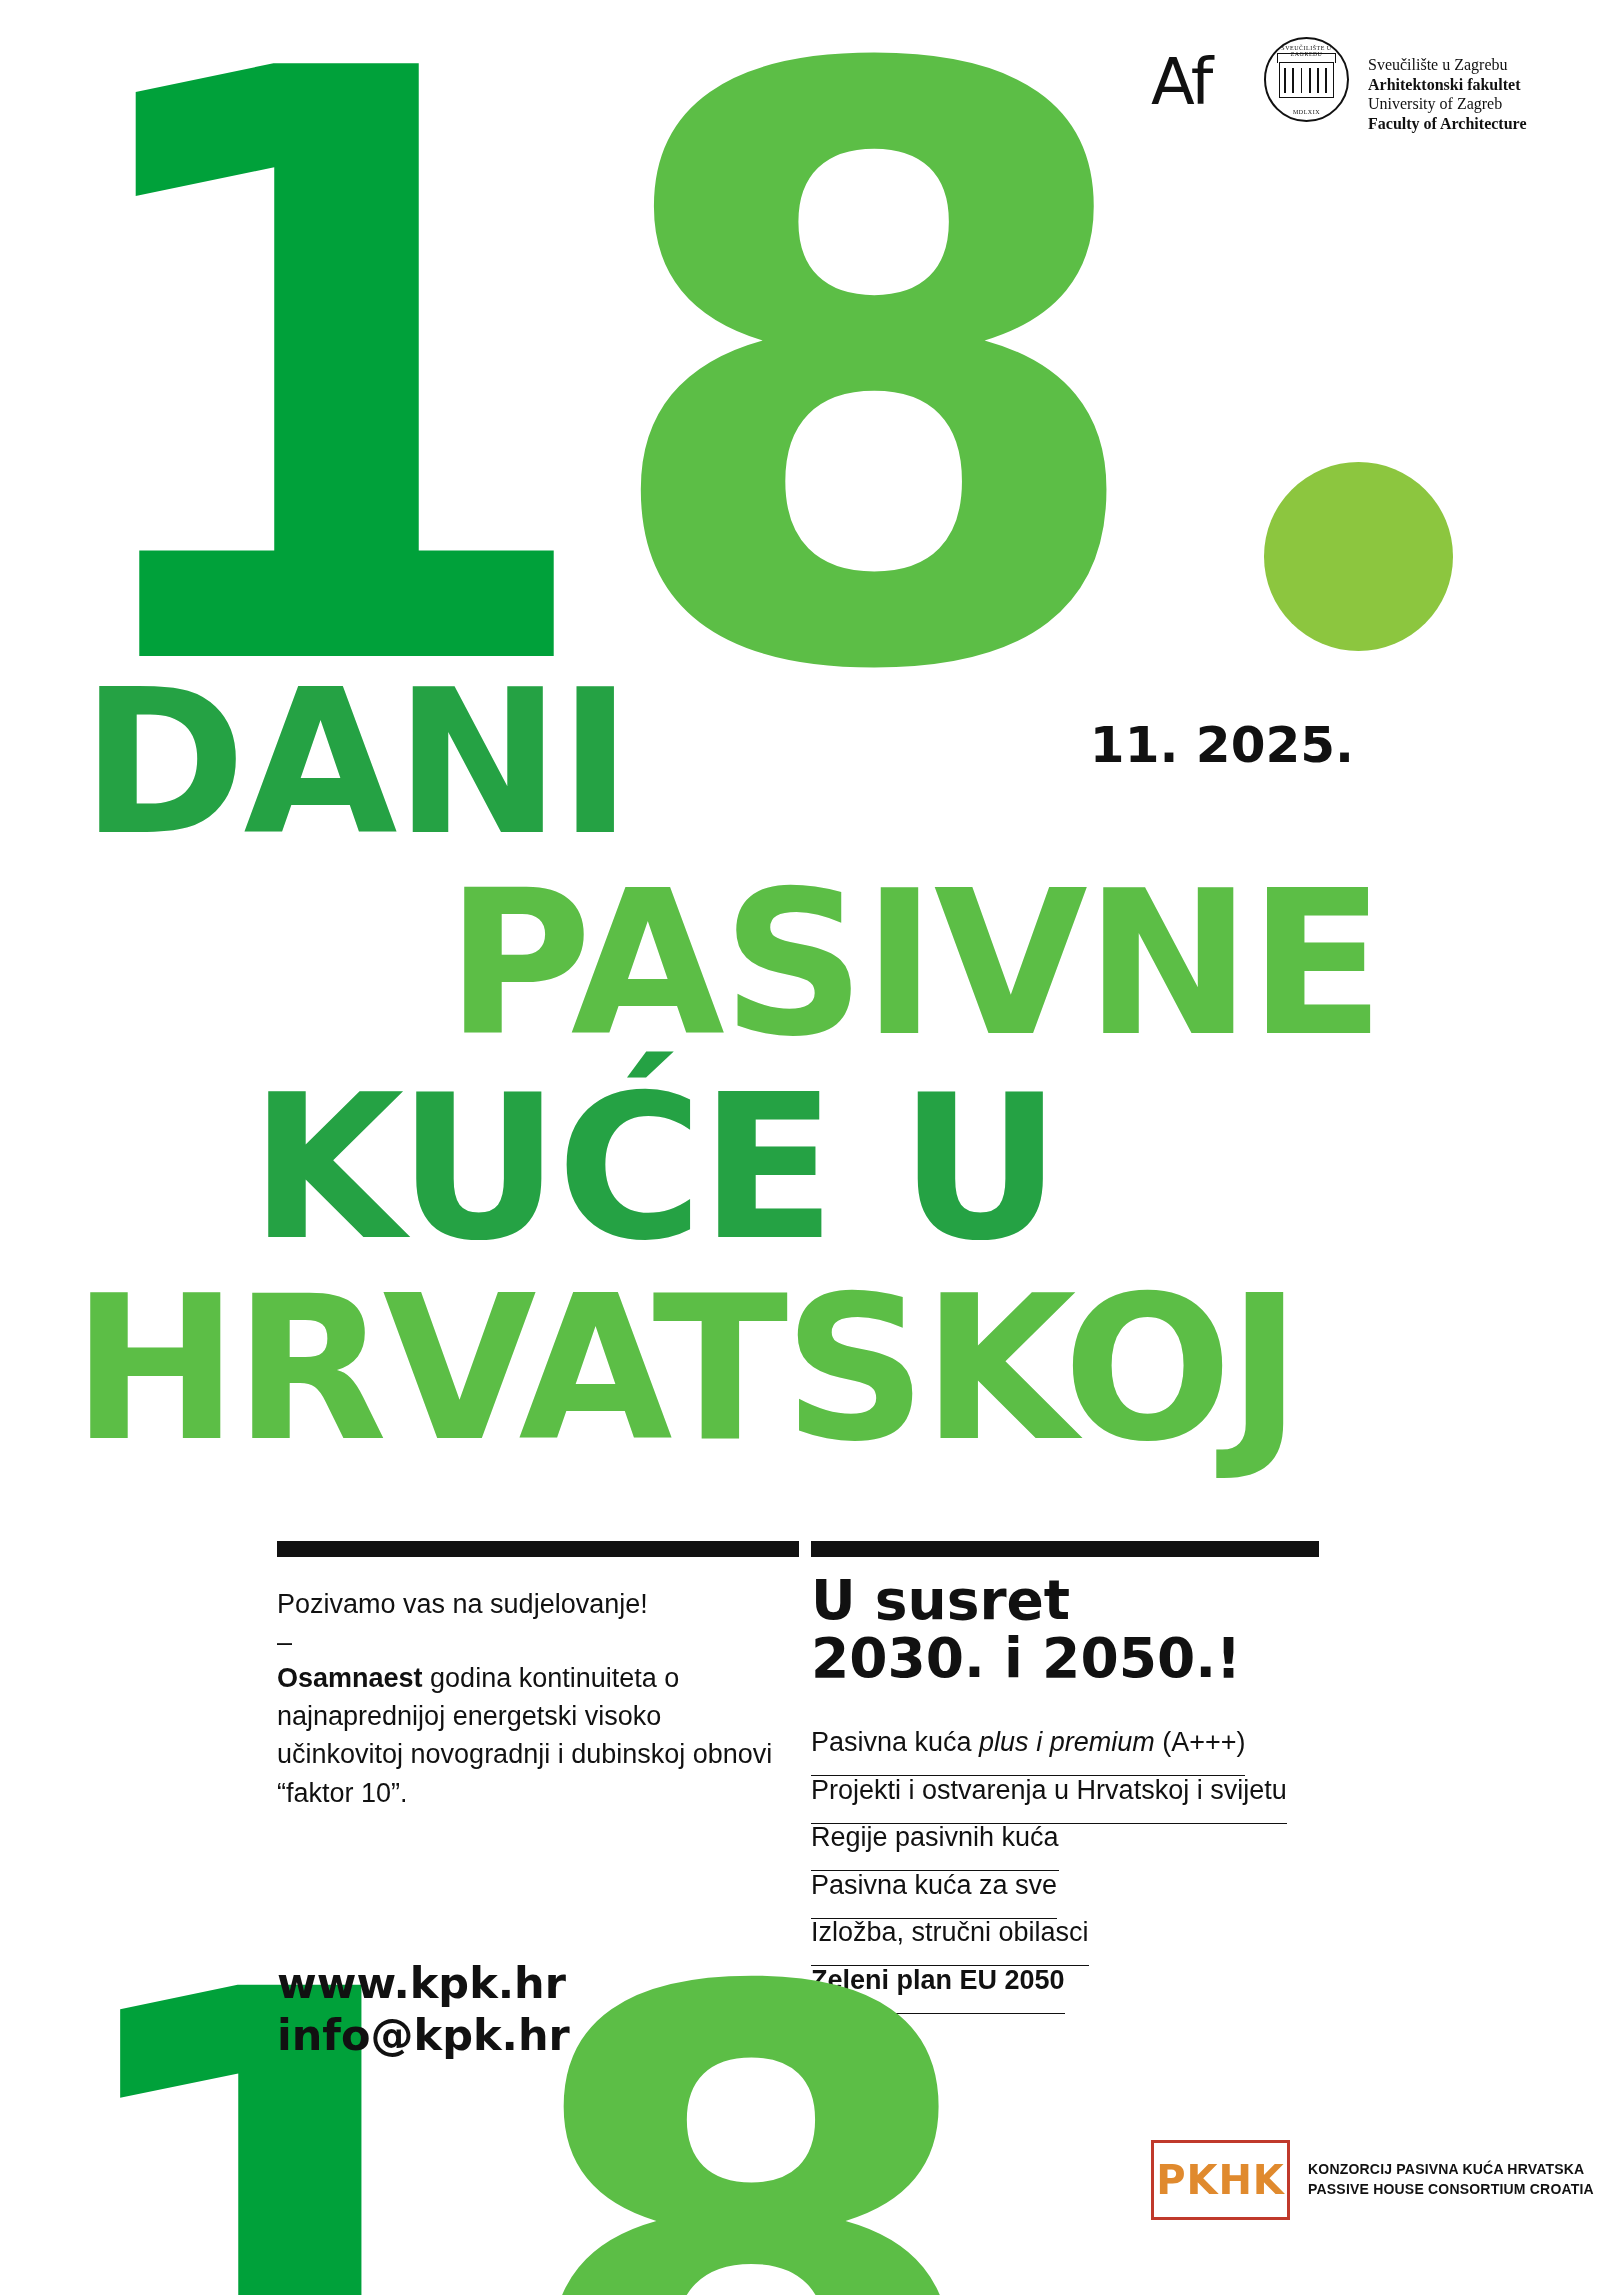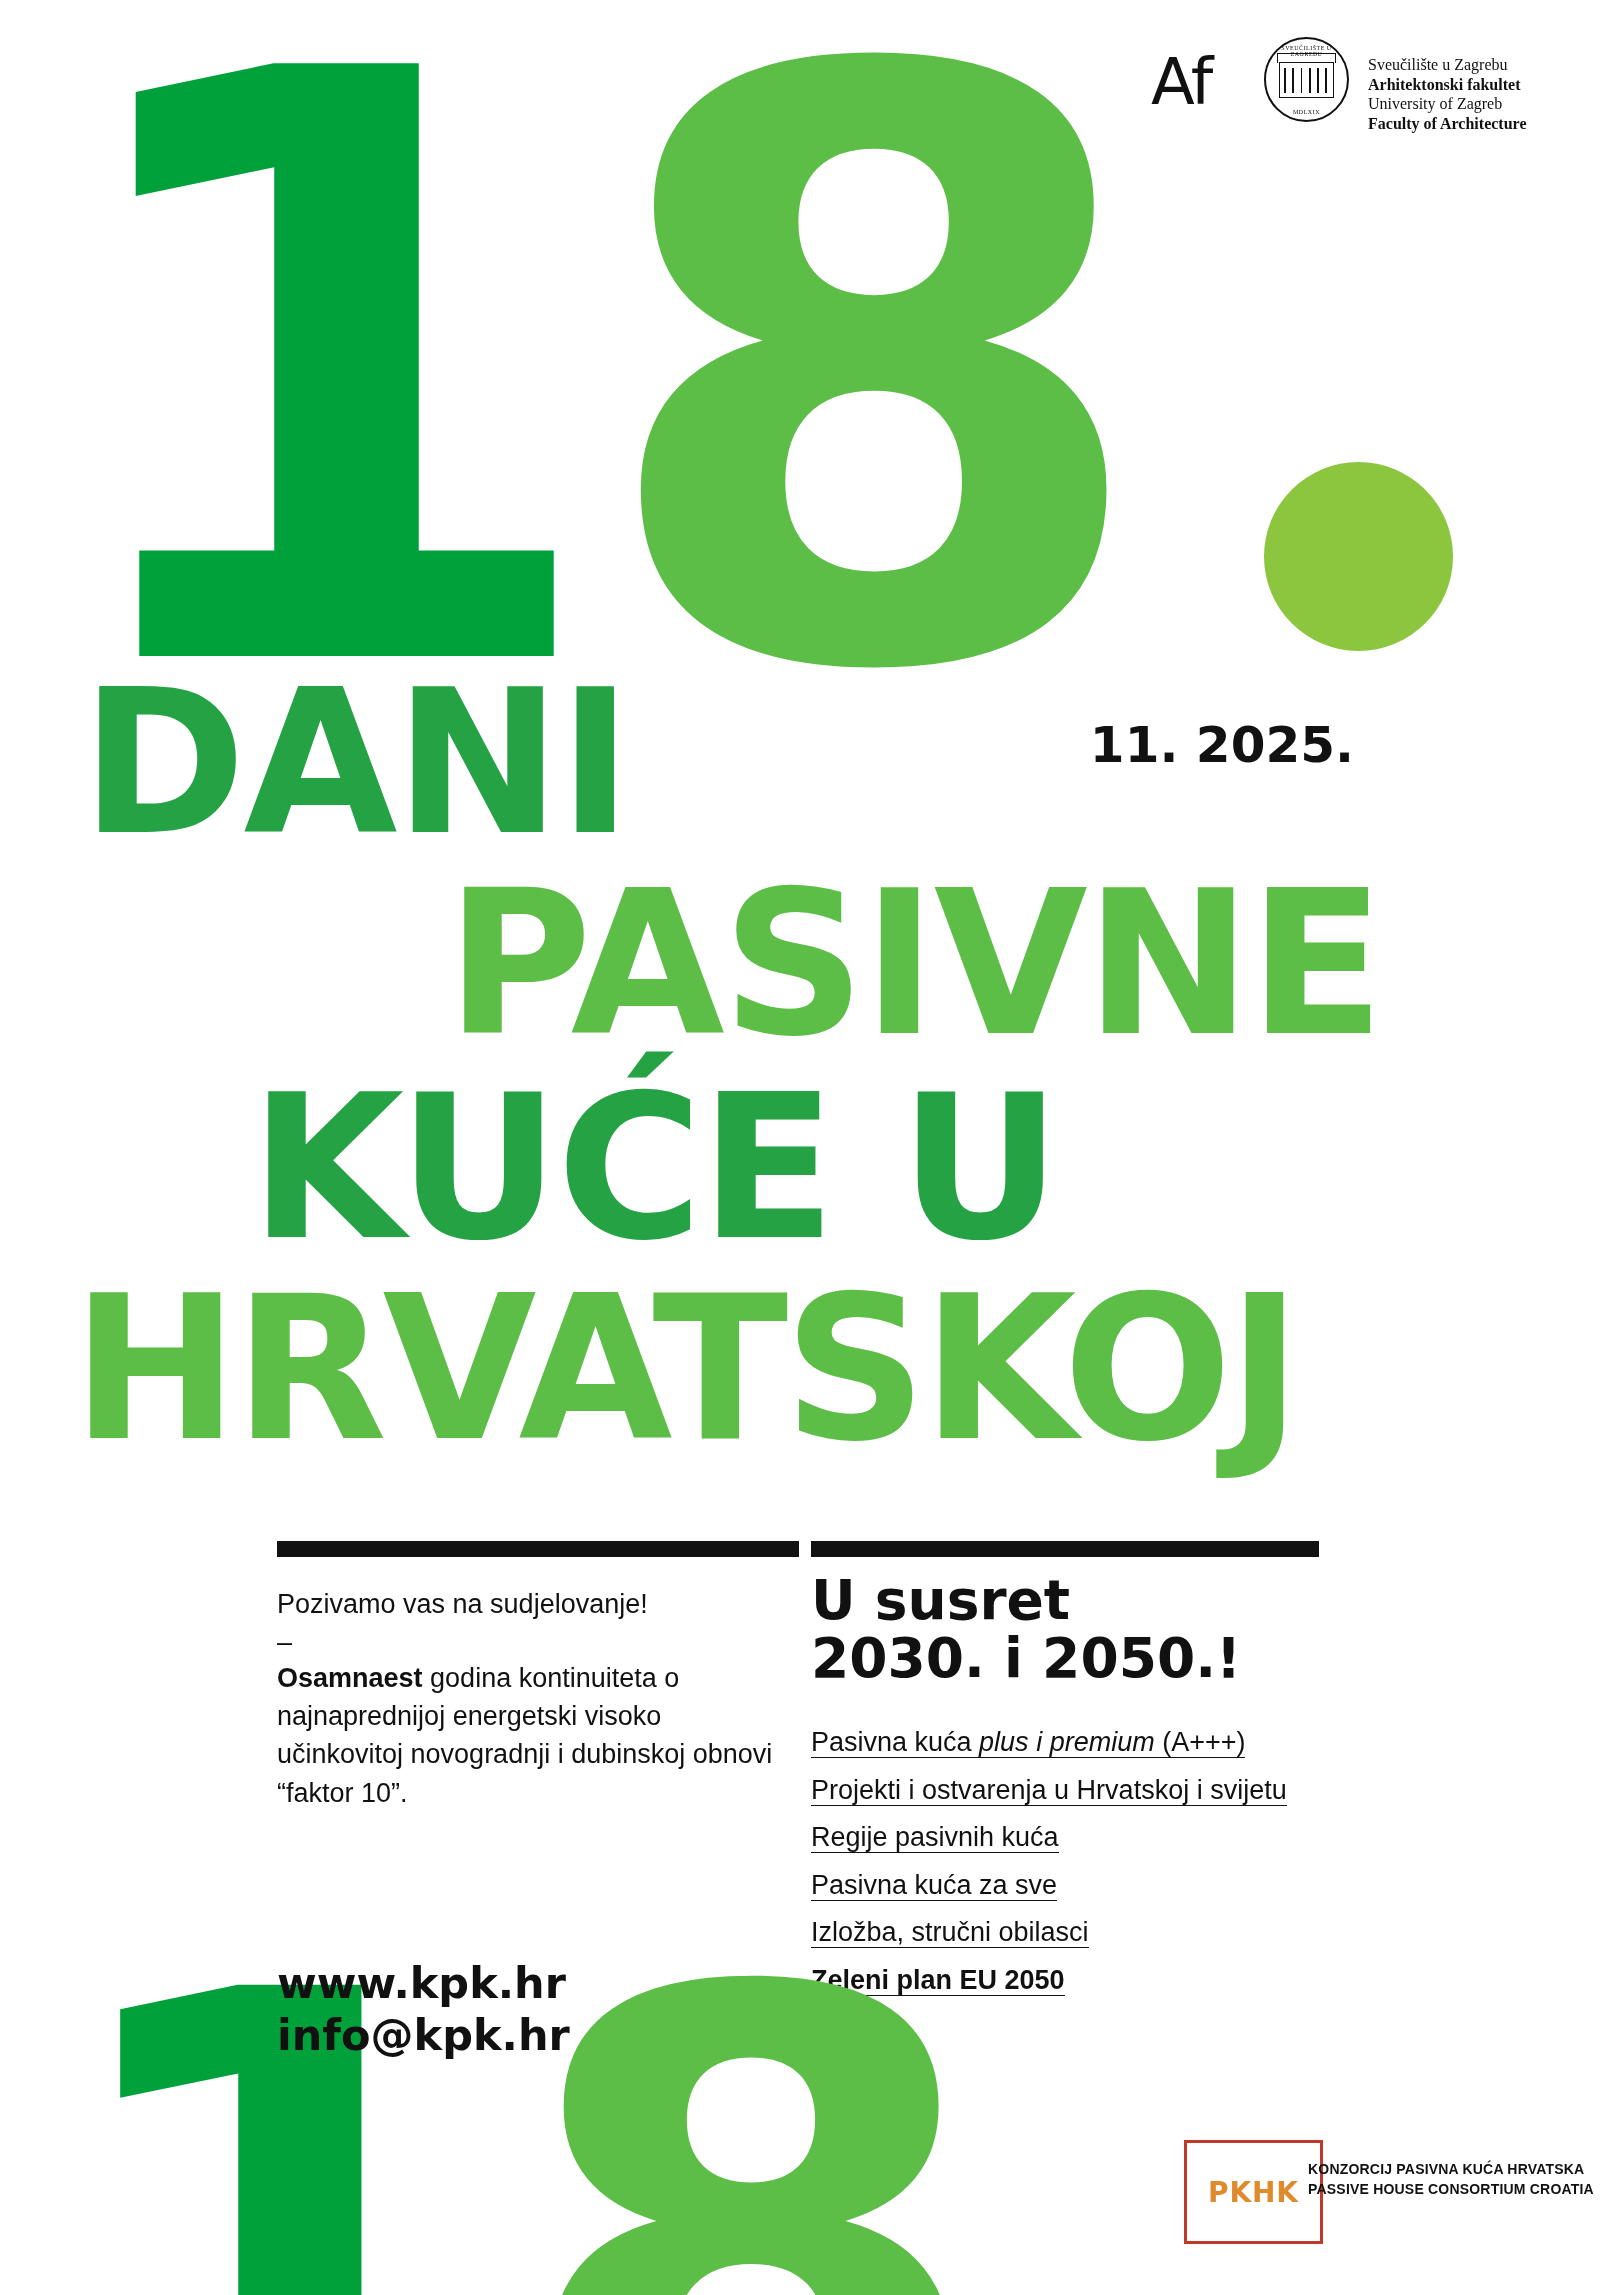--- a/index.html
+++ b/index.html
@@ -129,21 +129,21 @@
   .right-head {
     position:absolute; left:811px; top:1571px; width:531px;
     font-family:"DejaVu Sans", sans-serif;
     font-weight:bold; font-size:55px; line-height:1.06; color:#111;
   }
   .right-list {
     position:absolute; left:811px; top:1722px; width:545px;
     font-size:27px; line-height:1.52; color:#111;
   }
   .right-list .item { display:block; margin-bottom:6.5px; }
-  .right-list .item span { border-bottom:1.4px solid #111; padding-bottom:0; }
+  .right-list .item span { border-bottom:1.4px solid #111; padding-bottom:18px; }
   .right-list .it { font-style:italic; }
   .right-list .bold { font-weight:bold; }
 
   
   .bottom-18 {
     position:absolute; left:42px; top:1904px;
     font-family:"DejaVu Sans", sans-serif;
     font-weight:bold; font-size:693px; line-height:1;
     letter-spacing:-14px; white-space:nowrap;
   }
@@ -153,26 +153,26 @@
   
   .contact {
     position:absolute; left:277px; top:1957px;
     font-family:"DejaVu Sans", sans-serif;
     font-weight:bold; font-size:43px; line-height:1.22; color:#111;
     z-index:5;
   }
 
   
   .pkhk {
-    position:absolute; left:1184px; top:2140px;
-    width:139px; height:104px;
+    position:absolute; left:1151px; top:2140px;
+    width:139px; height:80px;
     border:3.2px solid #C0392B;
     display:flex; align-items:center; justify-content:center;
     font-family:"DejaVu Sans", sans-serif;
-    font-weight:bold; font-size:28px; letter-spacing:0.9px;
+    font-weight:bold; font-size:40px; letter-spacing:0.9px;
     color:#E08A2E;
     z-index:5;
   }
   .pkhk-text {
     position:absolute; left:1308px; top:2159px;
     font-size:14px; line-height:1.45; font-weight:bold; color:#111;
     letter-spacing:0.2px;
     z-index:5;
   }
 </style>

